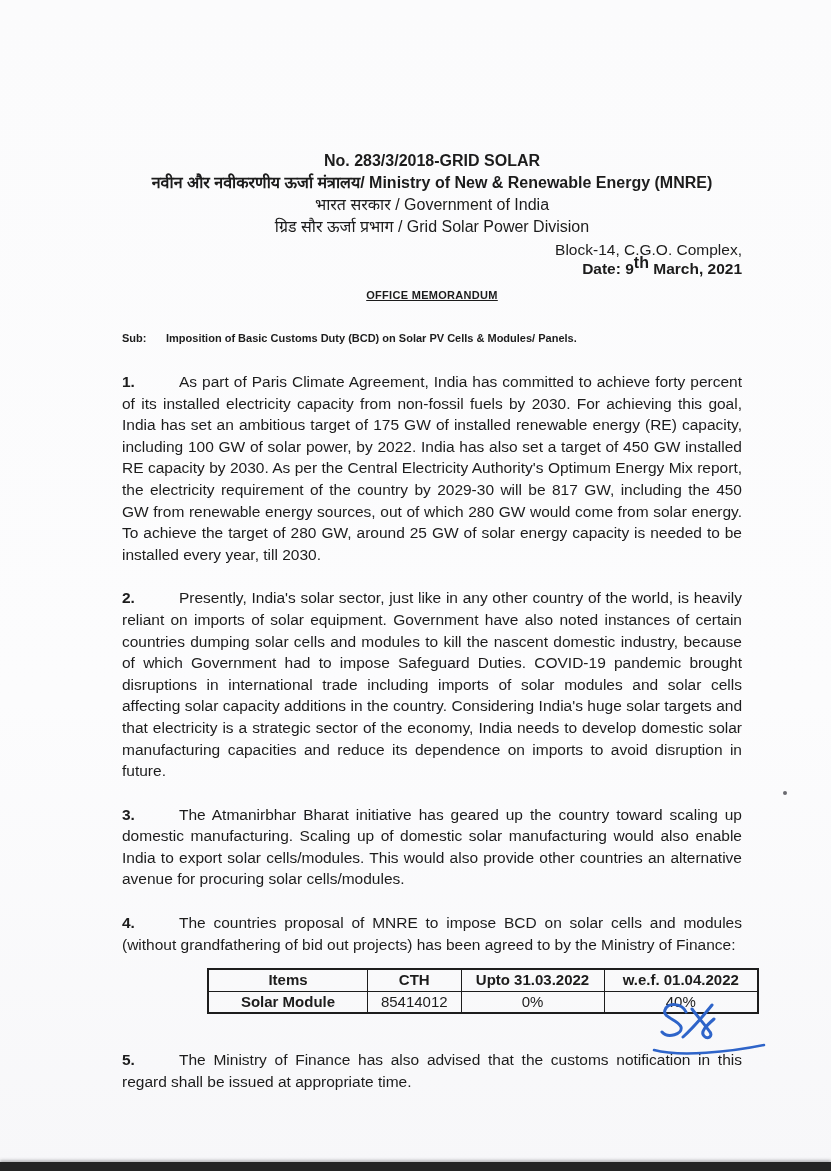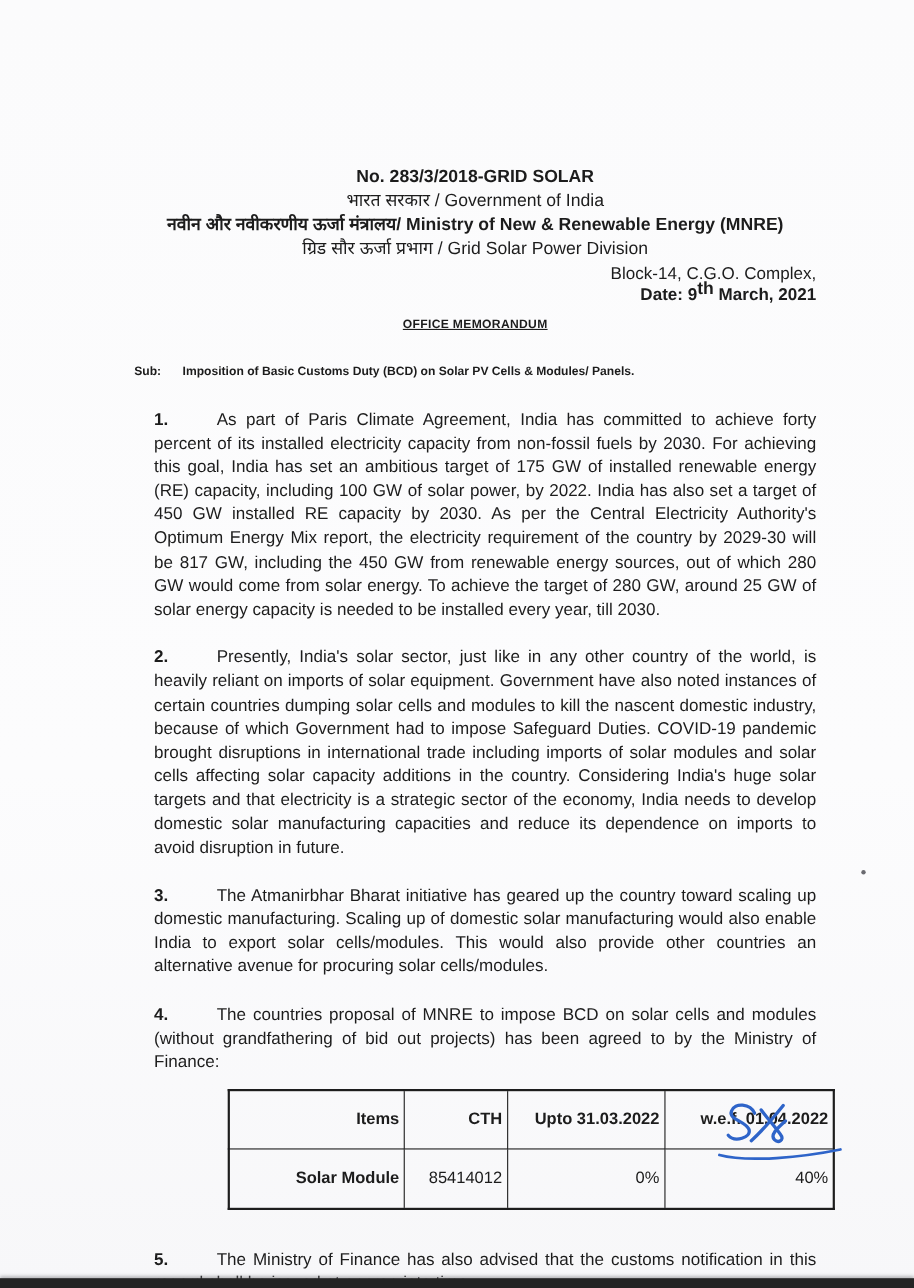--- a/index.html
+++ b/index.html
@@ -43,41 +43,41 @@
     letter-spacing: 0.3px;
   }
   .subject {
     margin-top: 25px;
     font-weight: 700;
     font-size: 11px;
     line-height: 21px;
   }
   .sub-label { display: inline-block; width: 44px; }
   .para {
-    margin: 22px 0 0 18px;
+    margin: 22px 0 0 0;
     font-size: 15.5px;
     line-height: 21.6px;
     text-align: justify;
   }
   .pnum {
     display: inline-block;
     width: 57px;
     font-weight: 700;
   }
   .duty-table {
     border-collapse: collapse;
     margin: 13px 0 0 85px;
     width: 552px;
     border: 2px solid #1d1d1d;
     font-size: 15px;
   }
   .duty-table th, .duty-table td {
     border: 1px solid #1d1d1d;
-    text-align: right;
-    padding: 16px 4px;
+    text-align: center;
+    padding: 0px 4px;
     line-height: 20.5px;
   }
   .duty-table th { font-weight: 700; }
   .duty-table td.item-cell { font-weight: 700; }
   .para-after-table { margin-top: 35px; }
   .signature-svg {
     position: absolute;
     left: 650px;
     top: 1000px;
   }
@@ -98,22 +98,22 @@
     box-shadow: 0 -2px 3px rgba(110,110,115,0.45);
   }
 </style>
 </head>
 <body>
 
 <div class="page">
   <div class="content">
 
     <div class="hdr-center bold">No. 283/3/2018-GRID SOLAR</div>
+    <div class="hdr-center bold">नवीन और नवीकरणीय ऊर्जा मंत्रालय/ Ministry of New &amp; Renewable Energy (MNRE)</div>
     <div class="hdr-center">भारत सरकार / Government of India</div>
-    <div class="hdr-center bold">नवीन और नवीकरणीय ऊर्जा मंत्रालय/ Ministry of New &amp; Renewable Energy (MNRE)</div>
     <div class="hdr-center">ग्रिड सौर ऊर्जा प्रभाग / Grid Solar Power Division</div>
 
     <div class="addr">
       <div>Block-14, C.G.O. Complex,</div>
       <div class="bold"><span>Date:</span> <span>9</span><sup>th</sup> <span>March, 2021</span></div>
     </div>
 
     <div class="memo-title-wrap">
       <span class="memo-title">OFFICE MEMORANDUM</span>
     </div>

